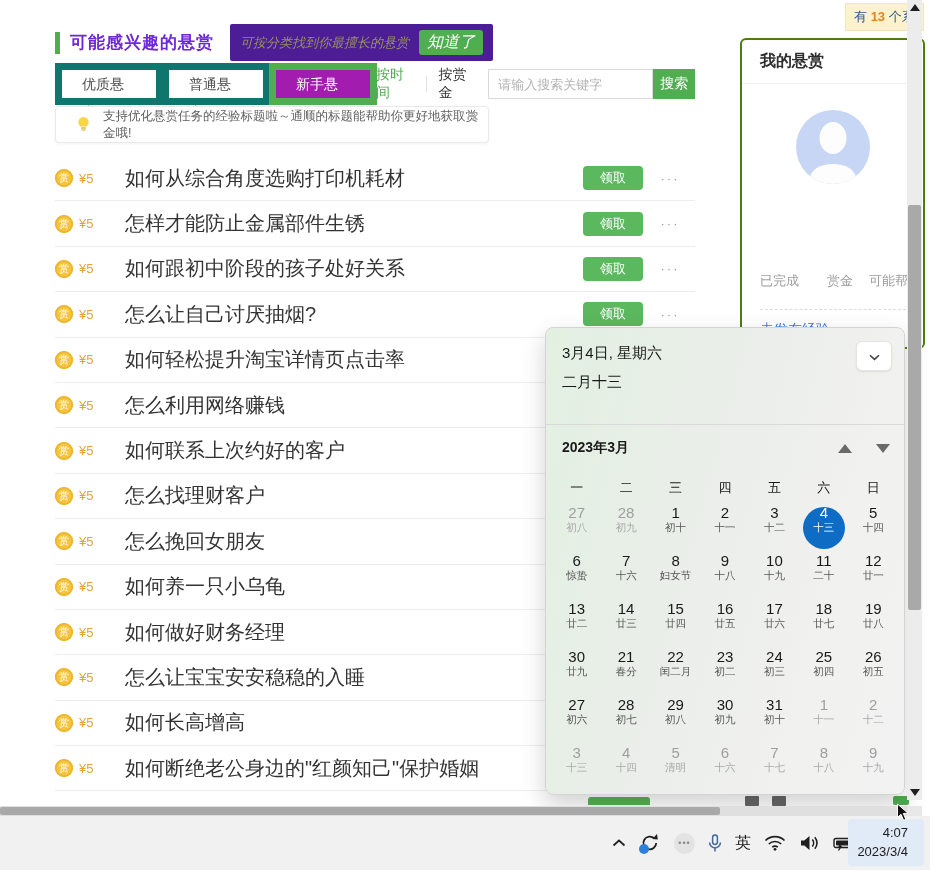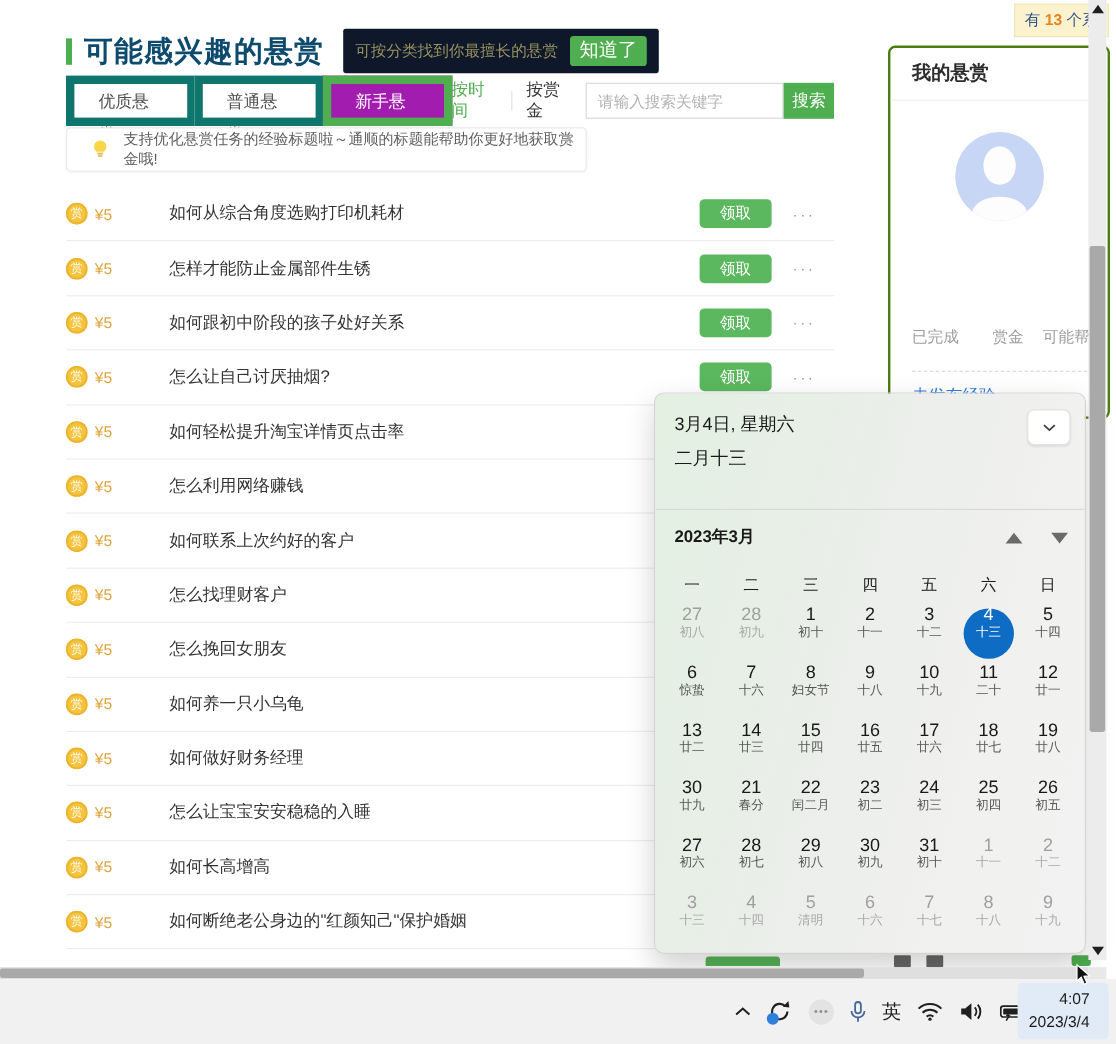--- a/index.html
+++ b/index.html
@@ -2,23 +2,23 @@
 <html><head>
 <meta charset="utf-8">
 <style>
   html,body{margin:0;padding:0;}
   body{width:930px;height:870px;position:relative;overflow:hidden;background:#fff;
        font-family:"Liberation Sans","DejaVu Sans",sans-serif;color:#333;}
 
   
   #page-header{position:absolute;left:55px;top:24px;display:flex;align-items:center;}
   .title-accent{width:5px;height:22px;background:#4fae4f;margin-right:10px;}
-  .page-title{font-size:24px;font-weight:bold;color:#0c4a6e;letter-spacing:1px;}
-  .tip-badge{margin-left:16px;background:#0f172a;padding:6px 10px;font-size:13px;color:#98935f;
-             display:flex;align-items:center;gap:10px;border-radius:2px;}
+  .page-title{font-size:17px;font-weight:bold;color:#6d28d9;letter-spacing:1px;}
+  .tip-badge{margin-left:16px;background:#4c1d95;padding:6px 10px;font-size:13px;color:#98935f;
+             display:flex;align-items:center;gap:10px;border-radius:2px;font-style:italic;}
   .tip-ok{background:#4fae4f;color:#fff;font-size:16px;padding:2px 8px;border-radius:3px;cursor:pointer;}
 
   
   #tabs-row{position:absolute;left:55px;top:68px;width:640px;height:32px;display:flex;align-items:center;}
   .tab{height:28px;line-height:28px;padding:0 20px;background:#fff;border:7px solid #0f766e;
        margin-right:-1px;font-size:14px;color:#4f4f4f;cursor:pointer;}
   .tab.active{background:#a21caf;border-color:#4fae4f;color:#fff;}
   .sort-cluster{margin-left:auto;display:flex;align-items:center;}
   .sort-time{font-size:14px;color:#4fae4f;cursor:pointer;}
   .sort-sep{width:1px;height:16px;background:#e3e3e3;margin:0 12px;}
@@ -36,21 +36,21 @@
   .notice-text{font-size:12.5px;color:#5f5f5f;}
   .notice-close{position:absolute;right:9px;top:2px;color:#a9a9a9;font-size:15px;cursor:pointer;line-height:1;}
 
   
   #task-list{position:absolute;left:55px;top:156px;width:640px;}
   .task-row{height:45.4px;display:flex;align-items:center;border-bottom:1px solid #ededed;
             box-sizing:border-box;padding-right:10px;}
   .coin{width:18px;height:18px;border-radius:50%;background:#f6c33c;box-shadow:inset 0 0 0 1.5px #eab42f;
         color:#fff;font-size:10px;display:flex;align-items:center;justify-content:center;flex:none;}
   .amount{color:#dfa43e;font-size:13px;margin-left:6px;width:26px;flex:none;}
-  .task-title{font-size:14px;color:#333;margin-left:36px;flex:1;white-space:nowrap;overflow:hidden;cursor:pointer;}
+  .task-title{font-size:20px;color:#333;margin-left:20px;flex:1;white-space:nowrap;overflow:hidden;cursor:pointer;}
   .claim-btn{width:60px;height:24px;background:#5bb85f;color:#fff;font-size:13px;border:none;
              border-radius:4px;flex:none;margin-right:12px;cursor:pointer;font-family:inherit;}
   .more-dots{color:#9b9b9b;font-size:13px;letter-spacing:2px;flex:none;width:30px;text-align:center;cursor:pointer;}
 
   
   #sys-badge{position:absolute;left:845px;top:3px;padding:4px 8px;background:#fcf3ce;border:1px solid #f1e5bb;
              font-size:13px;white-space:nowrap;z-index:5;cursor:pointer;}
   .b-dark{color:#33568c;} .b-num{color:#e8821e;font-weight:bold;}
   #my-panel{position:absolute;left:728px;top:38px;width:181px;height:307px;background:#fff;
             border:2px solid #4d7c0f;border-radius:6px;overflow:hidden;margin-left:12px;}

